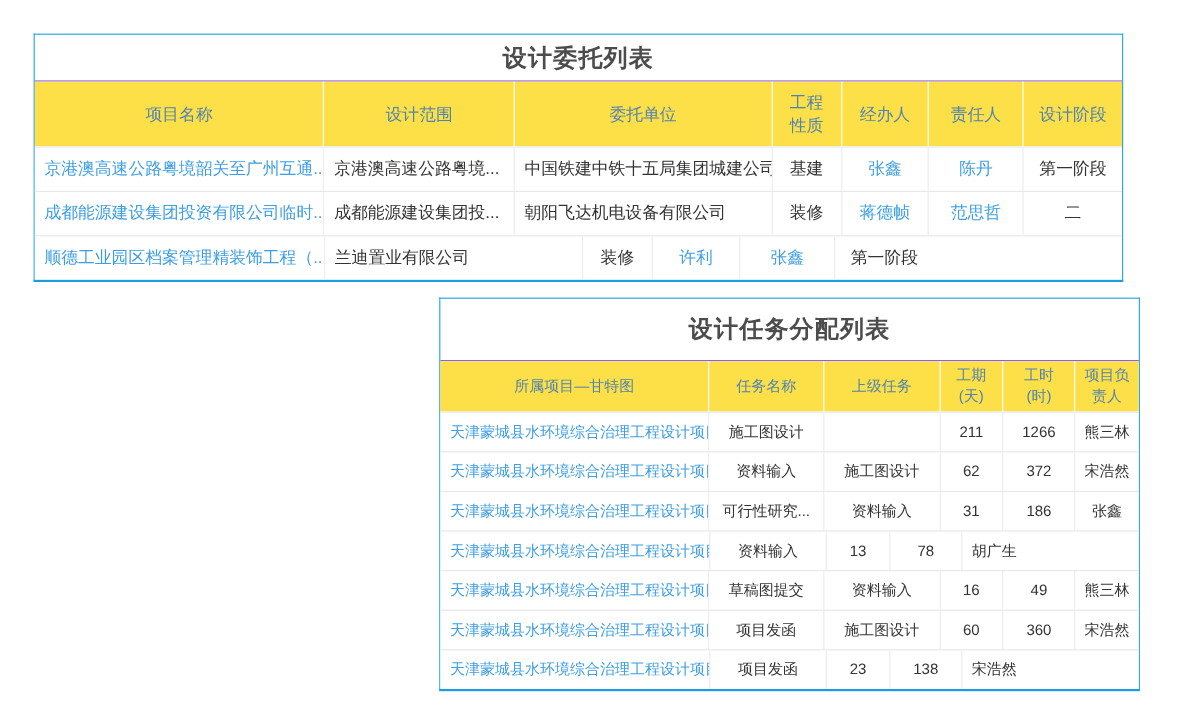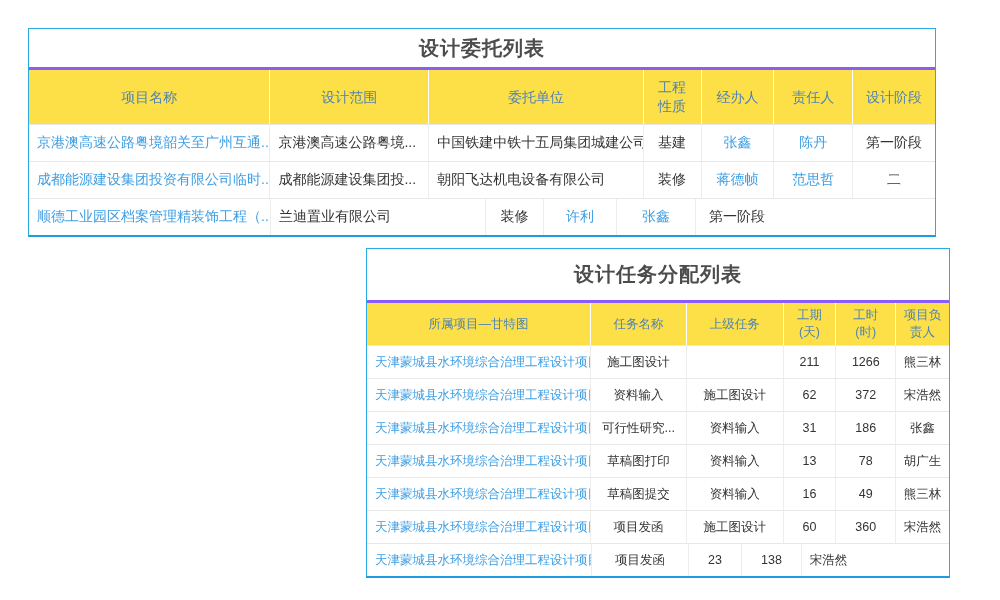--- a/index.html
+++ b/index.html
@@ -16,21 +16,21 @@
     border:1px solid #2aabe3;
     border-bottom:2px solid #1d9ce1;
     box-sizing:border-box;
   }
   #commission-panel { left:28px; top:28px; width:908px; }
   #task-panel { left:366px; top:248px; width:584px; }
 
   .panel-title {
     display:flex; align-items:center; justify-content:center;
     font-size:20px; font-weight:bold; color:#4c4c4c;
-    border-bottom:3px solid #8b5cf6;
+    border-bottom:1px solid #8b5cf6;
     letter-spacing:1px;
   }
   #commission-panel .panel-title { height:38px; }
   #task-panel .panel-title { height:51px; }
 
   .thead { display:flex; background:#fde047; }
   .th {
     display:flex; align-items:center; justify-content:center;
     text-align:center; white-space:pre-line;
     color:#5183b2;
@@ -149,21 +149,20 @@
     <div class="tr">
       <div class="td t0 link">天津蒙城县水环境综合治理工程设计项目</div>
       <div class="td t1 center">可行性研究...</div>
       <div class="td t2 center">资料输入</div>
       <div class="td t3 center">31</div>
       <div class="td t4 center">186</div>
       <div class="td t5 center">张鑫</div>
     </div>
     <div class="tr">
       <div class="td t0 link">天津蒙城县水环境综合治理工程设计项目</div>
-      <div class="td t1 center">草稿图打印</div>
       <div class="td t2 center">资料输入</div>
       <div class="td t3 center">13</div>
       <div class="td t4 center">78</div>
       <div class="td t5 center">胡广生</div>
     </div>
     <div class="tr">
       <div class="td t0 link">天津蒙城县水环境综合治理工程设计项目</div>
       <div class="td t1 center">草稿图提交</div>
       <div class="td t2 center">资料输入</div>
       <div class="td t3 center">16</div>

